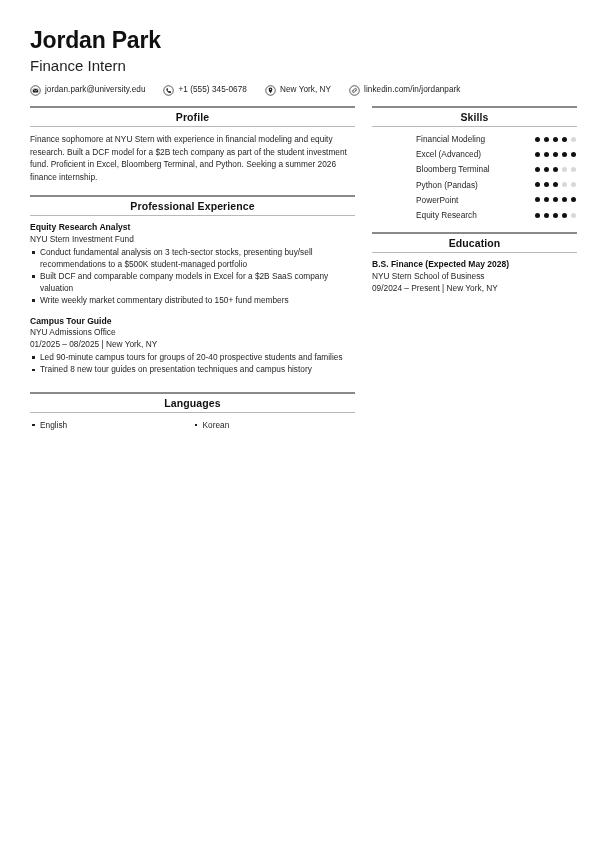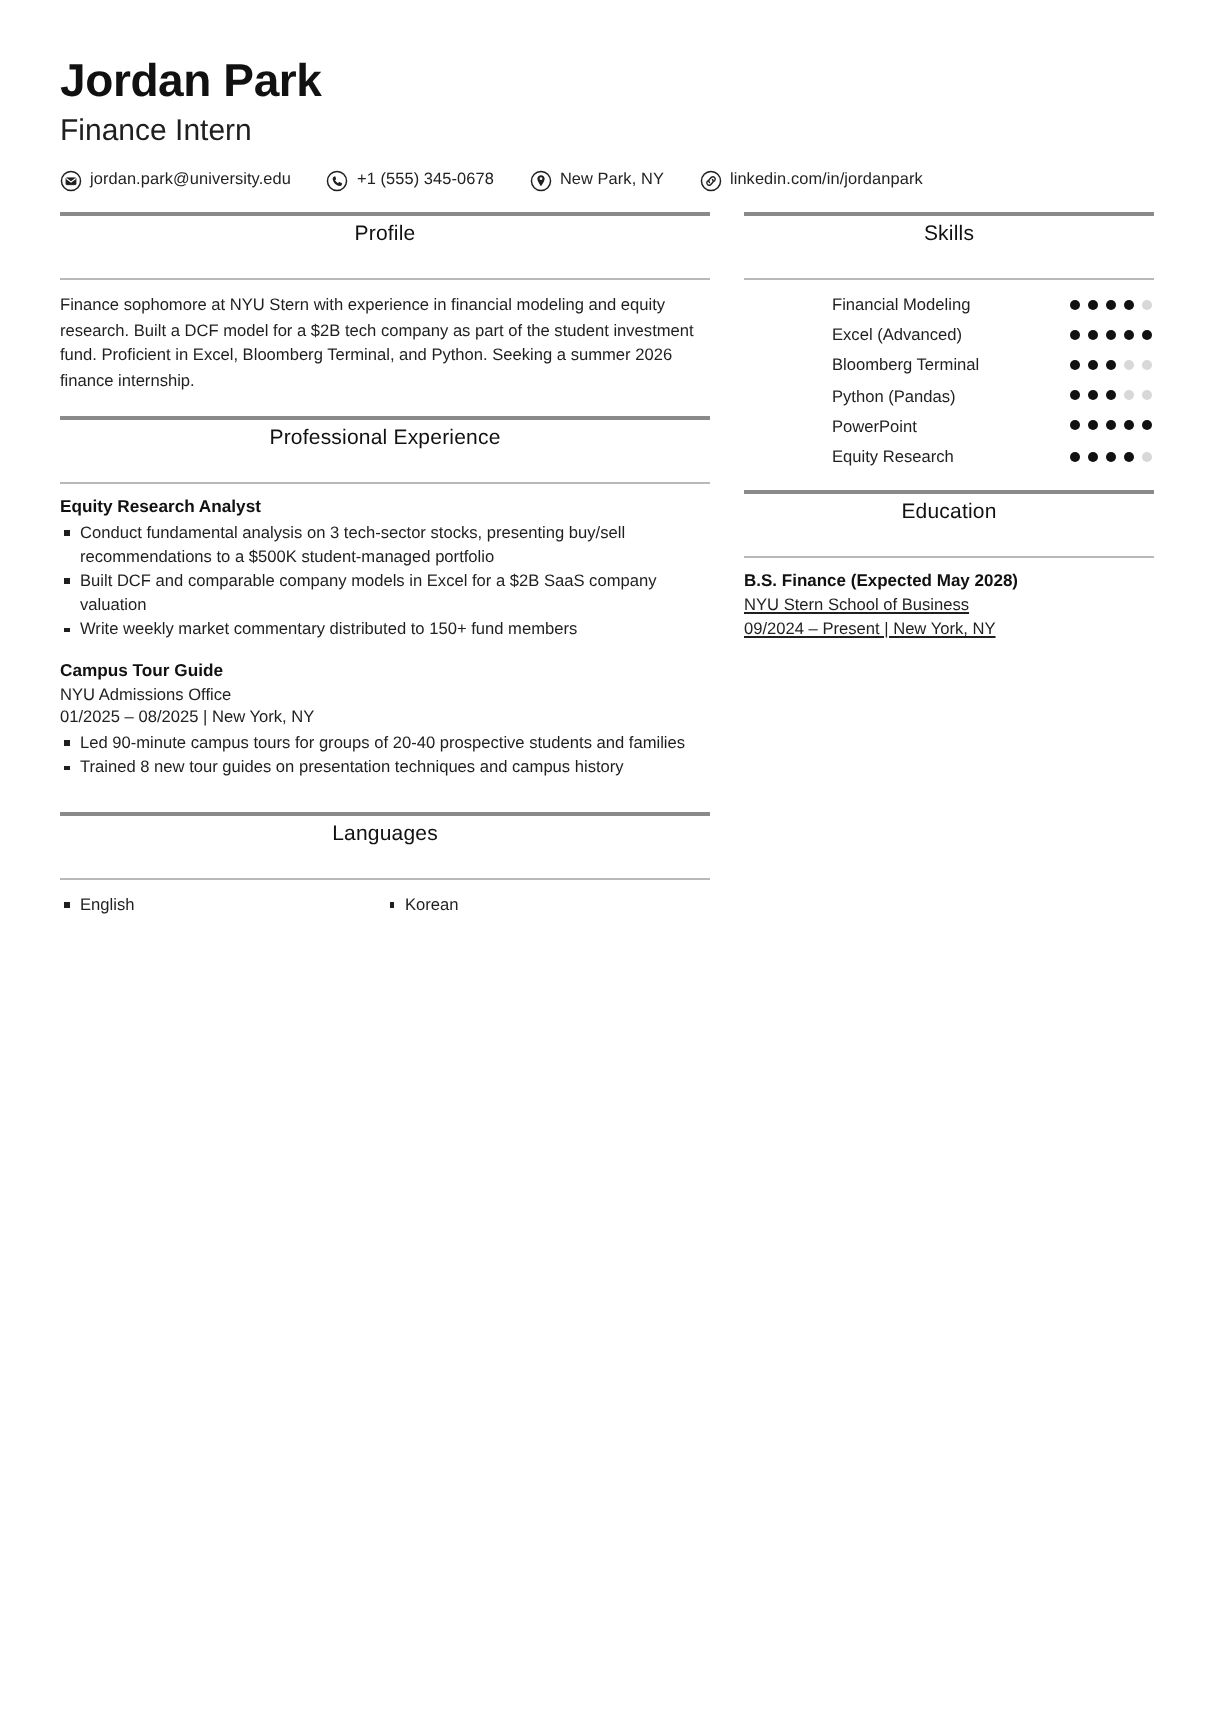--- a/index.html
+++ b/index.html
@@ -74,23 +74,23 @@
   .col-gap  { width: 17px; flex: 0 0 17px; }
   .col-right { width: 205px; flex: 0 0 205px; }
 
   
   .section { margin-bottom: 0; }
   .sec-head {
     border-top: 2px solid #8a8a8a;
     border-bottom: 1px solid #b8b8b8;
     text-align: center;
     font-size: 10.5px;
-    font-weight: normal;
+    font-weight: bold;
     letter-spacing: 0.1px;
-    padding: 3px 0 16px 0;
+    padding: 3px 0 3px 0;
     color: #111111;
     margin-bottom: 6px;
   }
 
   
   .profile-text {
     font-size: 8.3px;
     line-height: 1.52;
     color: #1f1f1f;
     text-align: left;
@@ -197,21 +197,20 @@
   .edu-degree {
     font-size: 8.5px;
     font-weight: bold;
     line-height: 1.4;
     color: #111111;
   }
   .edu-school, .edu-meta {
     font-size: 8.3px;
     line-height: 1.42;
     color: #1f1f1f;
-    text-decoration: underline;
   }
   .edu-detail {
     font-size: 8.3px;
     line-height: 1.45;
     color: #1f1f1f;
     margin-top: 0.5px;
   }
 </style>
 </head>
 <body>
@@ -242,21 +241,21 @@
           <span class="ctext">+1 (555) 345-0678</span>
         </div>
         <div class="contact-item">
           <svg viewBox="0 0 24 24" class="cicon">
             <circle cx="12" cy="12" r="10.4" fill="none" stroke="#1f1f1f" stroke-width="1.6"></circle>
             <g fill="#1f1f1f" stroke="#1f1f1f">
               <path d="M12 5.6c-2.2 0-4 1.8-4 4 0 3 4 8.2 4 8.2s4-5.2 4-8.2c0-2.2-1.8-4-4-4z" fill="#1f1f1f" stroke="none"></path>
               <circle cx="12" cy="9.5" r="1.5" fill="#ffffff" stroke="none"></circle>
             </g>
           </svg>
-          <span class="ctext">New Park, NY</span>
+          <span class="ctext">New York, NY</span>
         </div>
         <div class="contact-item">
           <svg viewBox="0 0 24 24" class="cicon">
             <circle cx="12" cy="12" r="10.4" fill="none" stroke="#1f1f1f" stroke-width="1.6"></circle>
             <g fill="#1f1f1f" stroke="#1f1f1f">
               <path d="M10.4 13.6a2.6 2.6 0 0 1 0-3.6l2.2-2.2a2.6 2.6 0 0 1 3.6 3.6l-1 1" fill="none" stroke="#1f1f1f" stroke-width="1.5" stroke-linecap="round"></path>
               <path d="M13.6 10.4a2.6 2.6 0 0 1 0 3.6l-2.2 2.2a2.6 2.6 0 0 1-3.6-3.6l1-1" fill="none" stroke="#1f1f1f" stroke-width="1.5" stroke-linecap="round"></path>
             </g>
           </svg>
           <span class="ctext">linkedin.com/in/jordanpark</span>
@@ -271,20 +270,21 @@
       <div class="section">
         <div class="sec-head">Profile</div>
         <div class="profile-text">Finance sophomore at NYU Stern with experience in financial modeling and equity research. Built a DCF model for a $2B tech company as part of the student investment fund. Proficient in Excel, Bloomberg Terminal, and Python. Seeking a summer 2026 finance internship.</div>
       </div>
 
       <div class="section">
         <div class="sec-head">Professional Experience</div>
         <div id="jobs-container">
             <div class="job">
               <div class="job-title">Equity Research Analyst</div>
+              <div class="job-org">NYU Stern Investment Fund</div>
               <ul class="bullets">
                 <li>Conduct fundamental analysis on 3 tech-sector stocks, presenting buy/sell recommendations to a $500K student-managed portfolio</li>
                 <li>Built DCF and comparable company models in Excel for a $2B SaaS company valuation</li>
                 <li>Write weekly market commentary distributed to 150+ fund members</li>
               </ul>
             </div>
             <div class="job">
               <div class="job-title">Campus Tour Guide</div>
               <div class="job-org">NYU Admissions Office</div>
               <div class="job-meta">01/2025 – 08/2025 | New York, NY</div>

